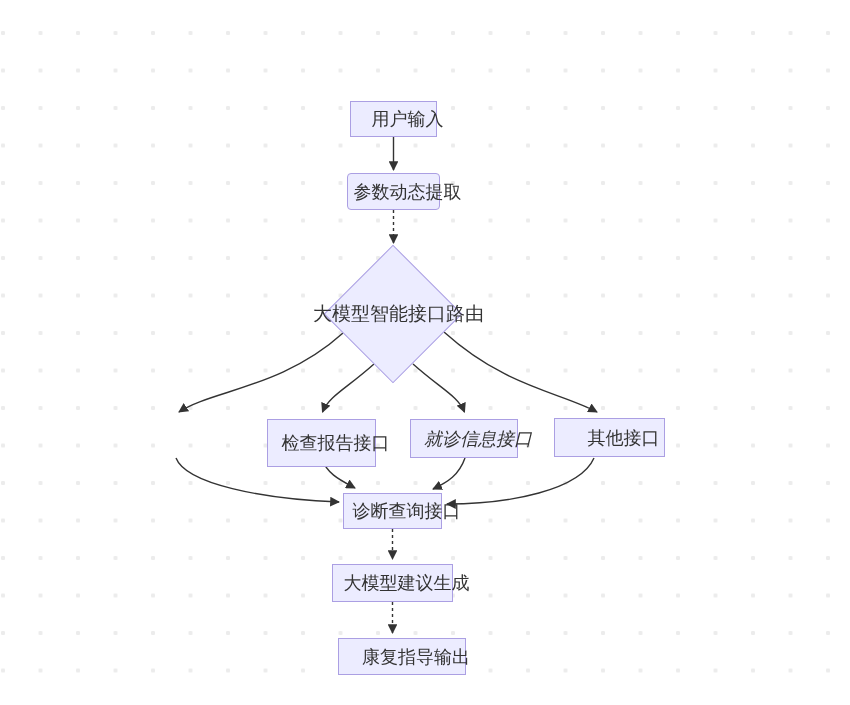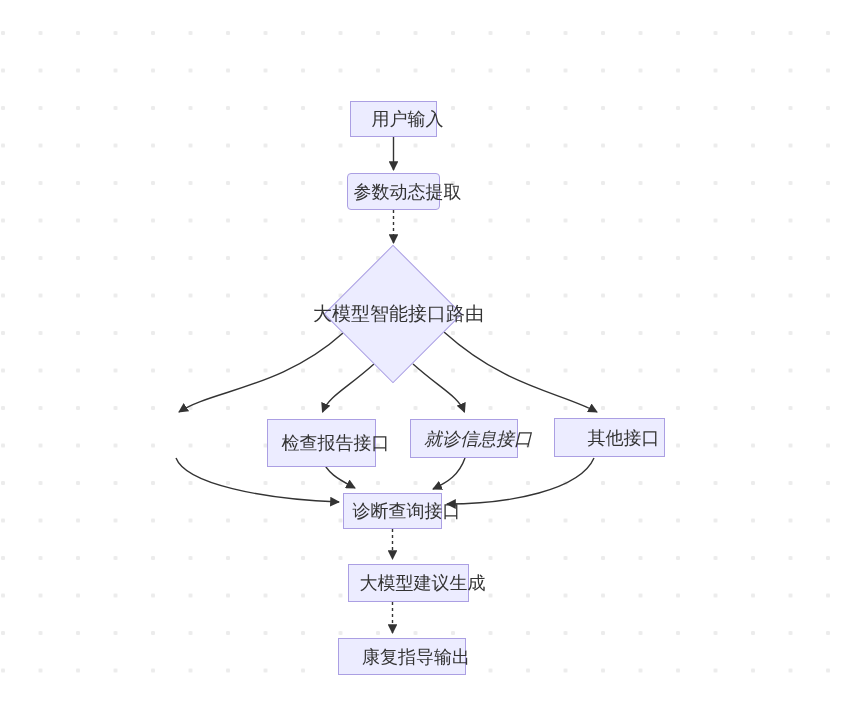--- a/index.html
+++ b/index.html
@@ -43,21 +43,21 @@
   }
   .node.rounded{border-radius:4px;}
   
   .n-user-input   {left:350px;top:101px;width:87px; height:36px;}
   .n-param-extract{left:347px;top:173px;width:93px; height:37px;}
   .n-diag-api     {left:121px;top:419px;width:113px;height:39px;}
   .n-report-api   {left:267px;top:419px;width:109px;height:48px;}
   .n-visit-api    {left:410px;top:419px;width:108px;height:39px;font-style:italic;}
   .n-other-api    {left:554px;top:418px;width:111px; height:39px;}
   .n-data-format  {left:343px;top:493px;width:99px; height:36px;}
-  .n-llm-suggest  {left:332px;top:564px;width:121px;height:38px;margin-left:16px;}
+  .n-llm-suggest  {left:332px;top:564px;width:121px;height:38px;}
   .n-rehab-output {left:338px;top:638px;width:128px;height:37px;}
   
   .diamond-shape{
     position:absolute;
     left:344px;top:265px;
     width:98px;height:98px;
     box-sizing:border-box;
     background:#ECECFF;
     border:1px solid #ab9fe3;
     transform:rotate(45deg);

